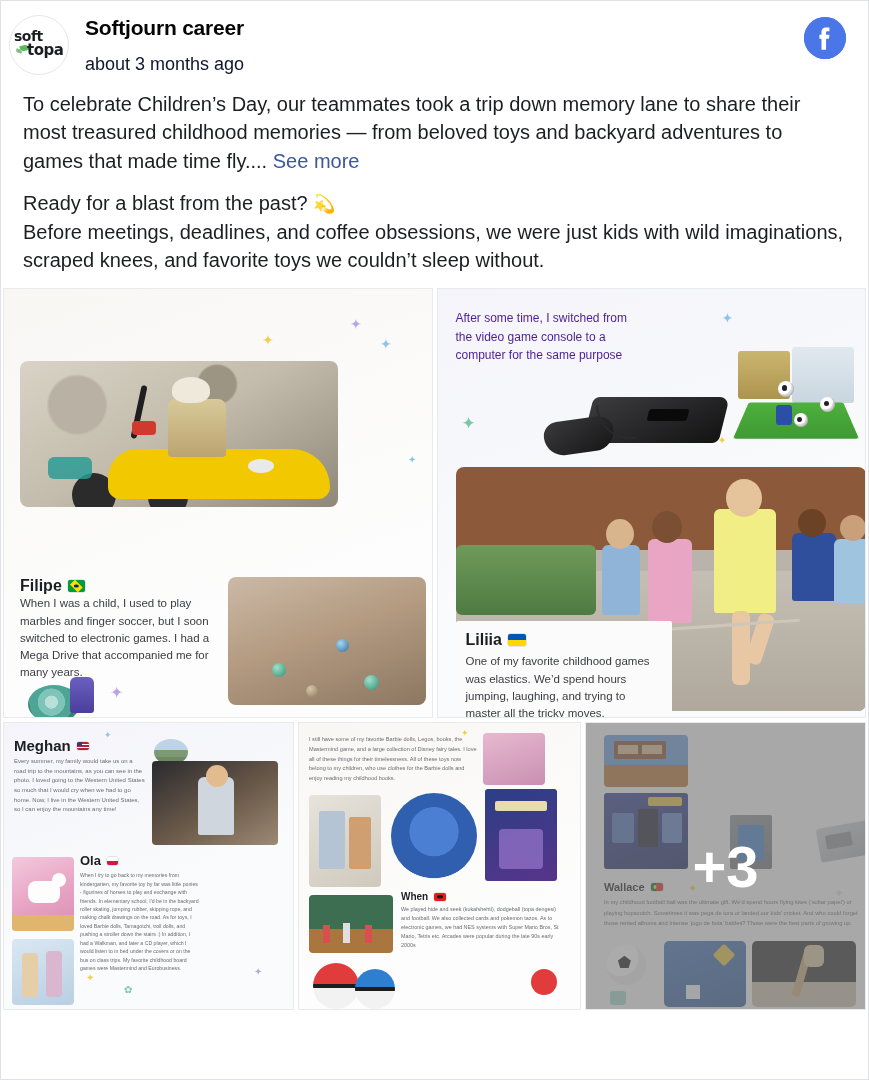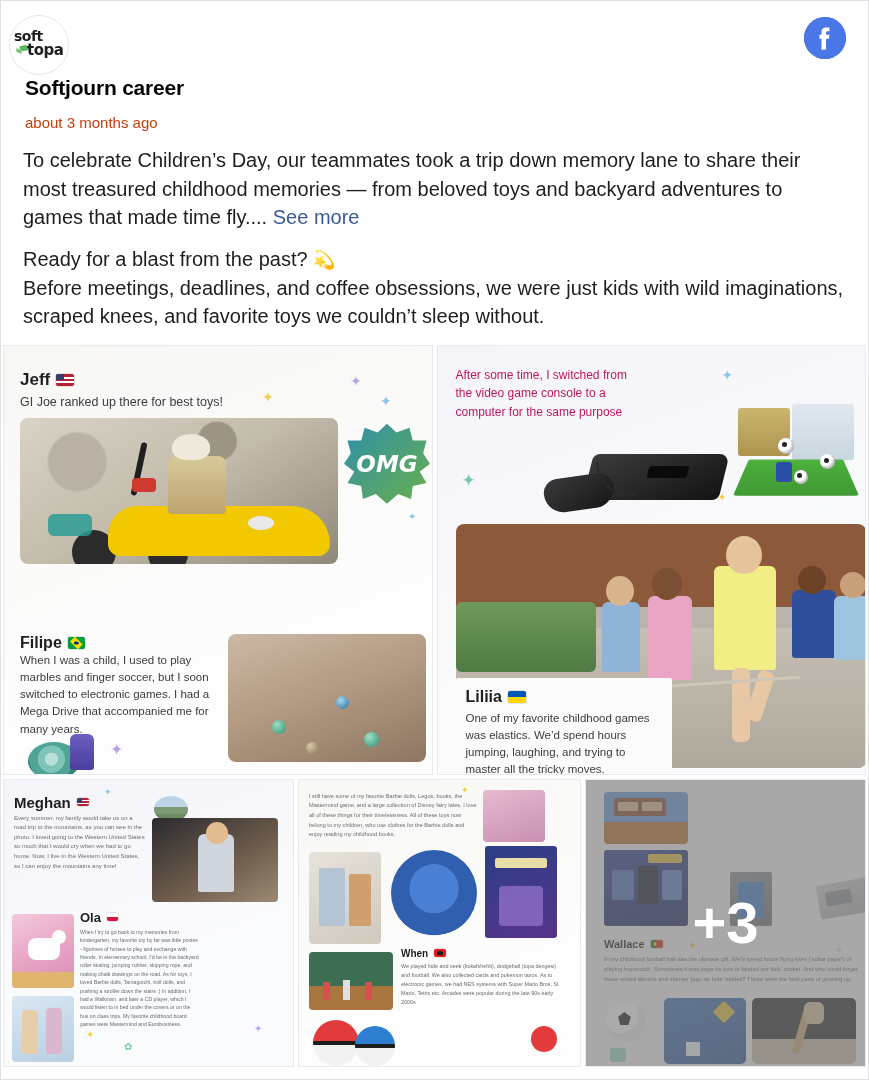--- a/index.html
+++ b/index.html
@@ -12,24 +12,23 @@
   .post {
     width: 869px; height: 1080px;
     background: #ffffff;
     border: 1px solid #dfe1e5;
     display: flex; flex-direction: column;
     position: relative;
   }
 
   
   .post-header {
-    display: flex; 
+    display: flex; align-items: center;
     padding: 14px 18px 6px 8px;
     position: relative;
-    flex-direction: column;
   }
   .avatar {
     width: 60px; height: 60px; border-radius: 50%;
     border: 1px solid #e4e6eb; background: #fff;
     display: flex; align-items: center; justify-content: center;
     flex: 0 0 auto; overflow: hidden;
   }
   .avatar-logo { position: relative; width: 54px; height: 40px; }
   .logo-soft {
     position: absolute; left: 2px; top: 3px;
@@ -49,21 +48,21 @@
   .logo-leaf2 {
     position: absolute; left: 4px; top: 24px;
     width: 6px; height: 4px; background: #7cc47c;
     border-radius: 0 60% 0 60%; transform: rotate(15deg);
   }
   .header-text { margin-left: 16px; display: flex; flex-direction: column; gap: 2px; }
   .page-name {
     font-size: 21px; font-weight: bold; color: #050505;
     line-height: 1.2; letter-spacing: -0.2px;
   }
-  .post-time { font-size: 15px; color: #c2410c; line-height: 1.2; margin-top: 12px; }
+  .post-time { font-size: 18px; color: #0f172a; line-height: 1.2; margin-top: 12px; }
   .fb-badge {
     position: absolute; right: 22px; top: 16px;
     width: 42px; height: 42px; border-radius: 50%;
     background: #4a76e8;
     display: flex; align-items: center; justify-content: center;
   }
   .fb-badge svg { width: 42px; height: 42px; display: block; }
 
   
   .post-body { padding: 8px 22px 14px 22px; }
@@ -241,41 +240,33 @@
     <p><span>Ready for a blast from the past? </span><span class="emoji-inline">💫</span><br><span>Before meetings, deadlines, and coffee obsessions, we were just kids with wild imaginations, scraped knees, and favorite toys we couldn’t sleep without.</span></p>
   </div>
 
   <div class="media-grid">
 
     <div class="grid-row row-top">
 
       <div class="tile tile-wide">
         <div class="slide slide-tint-warm"></div>
 
-        <div style="position:absolute;left:16px;top:24px;">
-          <div class="name-line" style="font-size:17px;">
-            <span>Jeff</span>
-            <span class="flag flag-us" style="width:18px;height:12px;"></span>
-          </div>
-          <div class="blurb" style="font-size:12.5px;margin-top:5px;">GI Joe ranked up there for best toys!</div>
-        </div>
 
         <div class="photo ph-rock" style="left:16px;top:72px;width:318px;height:146px;">
           <div class="ph-wheel" style="left:52px;top:112px;width:44px;height:44px;"></div>
           <div class="ph-wheel" style="left:128px;top:116px;width:40px;height:40px;"></div>
           <div class="ph-jeep" style="left:88px;top:88px;width:222px;height:50px;"></div>
           <div class="ph-jeep-dot" style="left:228px;top:98px;width:26px;height:14px;"></div>
           <div class="ph-figure" style="left:148px;top:38px;width:58px;height:58px;"></div>
           <div class="ph-helmet" style="left:152px;top:16px;width:38px;height:26px;"></div>
           <div style="position:absolute;left:116px;top:24px;width:6px;height:54px;background:#1f1f21;border-radius:4px;transform:rotate(12deg);"></div>
           <div style="position:absolute;left:112px;top:60px;width:24px;height:14px;background:#cf3a2f;border-radius:4px;"></div>
           <div style="position:absolute;left:28px;top:96px;width:44px;height:22px;background:#2a9b94;border-radius:6px;opacity:.85;"></div>
         </div>
 
-        <div class="omg-badge" style="left:340px;top:78px;">OMG</div>
         <span class="sparkle sparkle-y" style="left:258px;top:44px;">✦</span>
         <span class="sparkle" style="left:346px;top:28px;">✦</span>
         <span class="sparkle sparkle-b" style="left:376px;top:48px;">✦</span>
         <span class="sparkle sparkle-b" style="left:404px;top:166px;font-size:10px;">✦</span>
 
         <div style="position:absolute;left:16px;top:288px;width:200px;">
           <div class="name-line" style="font-size:16px;">
             <span>Filipe</span>
             <span class="flag flag-br" style="width:17px;height:12px;"></span>
           </div>
@@ -291,21 +282,21 @@
 
         <div class="ph-snail" style="left:24px;top:396px;width:52px;height:38px;"></div>
         <div style="position:absolute;left:66px;top:388px;width:24px;height:36px;background:linear-gradient(#6b5fc0,#4a3f9c);border-radius:6px 6px 3px 3px;"></div>
         <span class="sparkle" style="left:106px;top:396px;font-size:16px;">✦</span>
       </div>
 
       <div class="tile tile-wide">
         <div class="slide slide-tint-blue"></div>
 
         <div style="position:absolute;left:18px;top:20px;width:178px;">
-          <div class="blurb" style="font-size:12px;line-height:1.55;color:#be185d;">After some time, I switched from the video game console to a computer for the same purpose</div>
+          <div class="blurb" style="font-size:12px;line-height:1.55;color:#4c1d95;">After some time, I switched from the video game console to a computer for the same purpose</div>
         </div>
 
         <div style="position:absolute;left:106px;top:86px;width:180px;height:92px;">
           <div class="ph-console" style="left:44px;top:22px;width:136px;height:46px;transform:skewX(-14deg);"></div>
           <div style="position:absolute;left:104px;top:34px;width:40px;height:12px;background:#0a0a0b;border-radius:3px;transform:skewX(-14deg);"></div>
           <div class="ph-pad" style="left:0px;top:44px;width:70px;height:34px;transform:rotate(-8deg);"></div>
           <div class="ph-cord" style="left:52px;top:30px;width:40px;height:34px;"></div>
         </div>
 
         <div class="ph-soccergame" style="left:296px;top:54px;width:122px;height:110px;">

